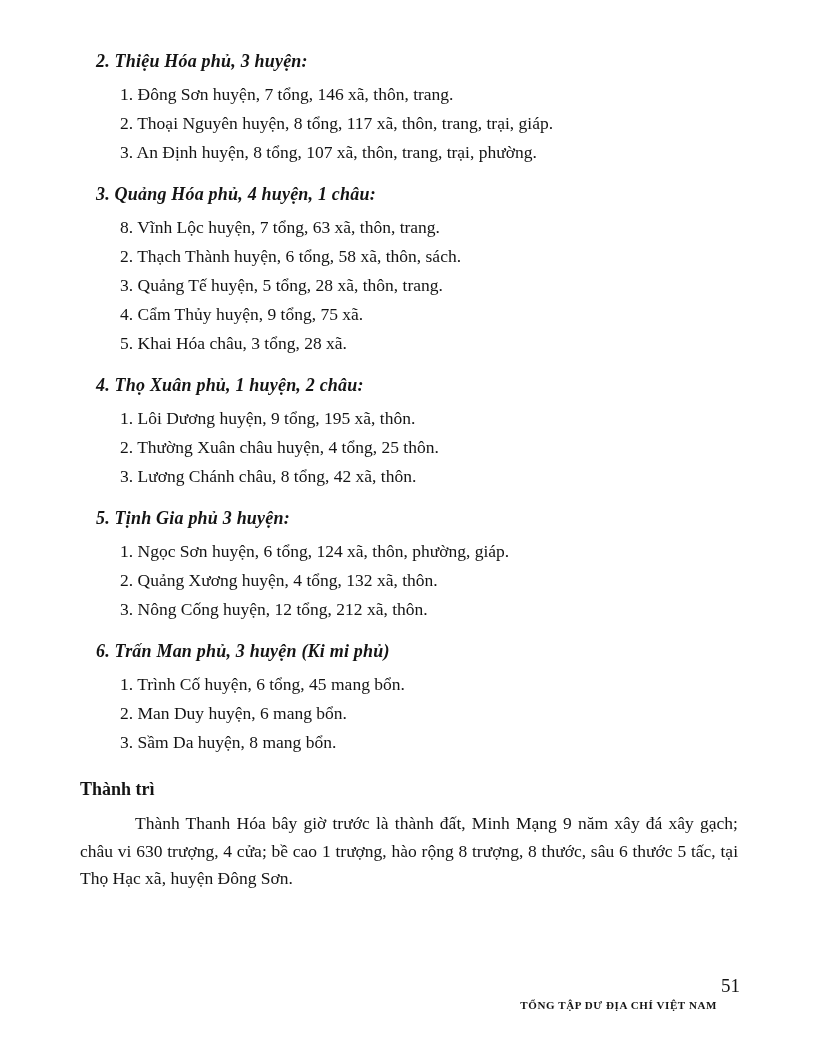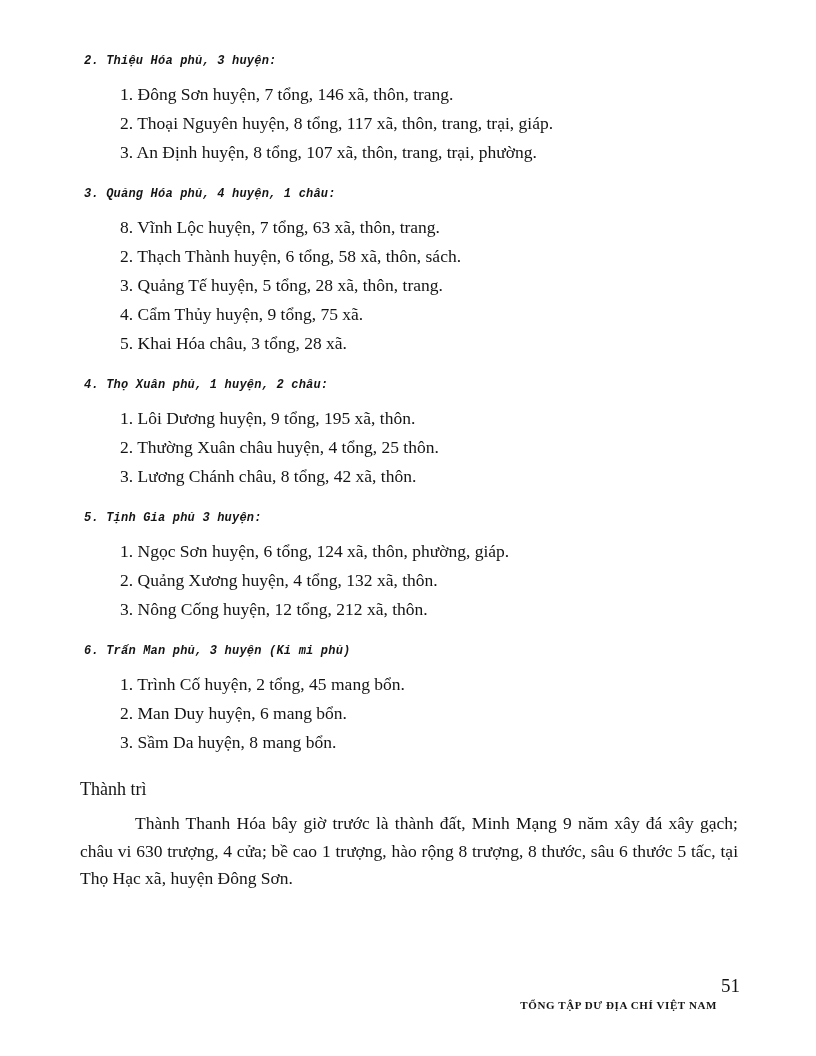--- a/index.html
+++ b/index.html
@@ -18,36 +18,35 @@
   .page {
     position: absolute;
     top: 34px;
     left: 80px;
     width: 658px;
   }
   .list-section {
     margin: 0 0 6px 0;
   }
   .sec-head {
-    font-size: 12px;
+    font-size: 18px;
     font-weight: bold;
     font-style: italic;
     line-height: 24px;
-    margin: 15px 0 7px 4px;
+    margin: 15px 0 7px 16px;
     letter-spacing: 0.2px;
-    font-family: Liberation Mono, monospace;
   }
   .sec-item {
     font-size: 17.5px;
     line-height: 29px;
     padding-left: 40px;
   }
   .prose-head {
     font-size: 18px;
-    font-weight: normal;
+    font-weight: bold;
     line-height: 24px;
     margin: 20px 0 9px 0;
   }
   .prose {
     font-size: 17.5px;
     line-height: 27.5px;
     text-align: justify;
     text-indent: 55px;
     margin: 0;
   }
@@ -97,21 +96,21 @@
 
   <div class="list-section">
     <div class="sec-head">5. Tịnh Gia phủ 3 huyện:</div>
     <div class="sec-item">1. Ngọc Sơn huyện, 6 tổng, 124 xã, thôn, phường, giáp.</div>
     <div class="sec-item">2. Quảng Xương huyện, 4 tổng, 132 xã, thôn.</div>
     <div class="sec-item">3. Nông Cống huyện, 12 tổng, 212 xã, thôn.</div>
   </div>
 
   <div class="list-section">
     <div class="sec-head">6. Trấn Man phủ, 3 huyện (Ki mi phủ)</div>
-    <div class="sec-item">1. Trình Cố huyện, 2 tổng, 45 mang bổn.</div>
+    <div class="sec-item">1. Trình Cố huyện, 6 tổng, 45 mang bổn.</div>
     <div class="sec-item">2. Man Duy huyện, 6 mang bổn.</div>
     <div class="sec-item">3. Sầm Da huyện, 8 mang bổn.</div>
   </div>
 
   <div class="prose-section">
     <div class="prose-head">Thành trì</div>
     <p class="prose">Thành Thanh Hóa bây giờ trước là thành đất, Minh Mạng 9 năm xây đá xây gạch; châu vi 630 trượng, 4 cửa; bề cao 1 trượng, hào rộng 8 trượng, 8 thước, sâu 6 thước 5 tấc, tại Thọ Hạc xã, huyện Đông Sơn.</p>
   </div>
 
 

